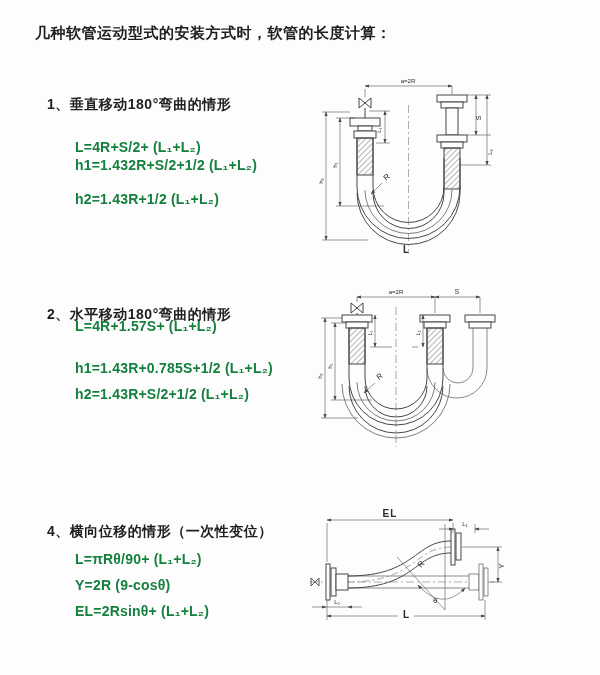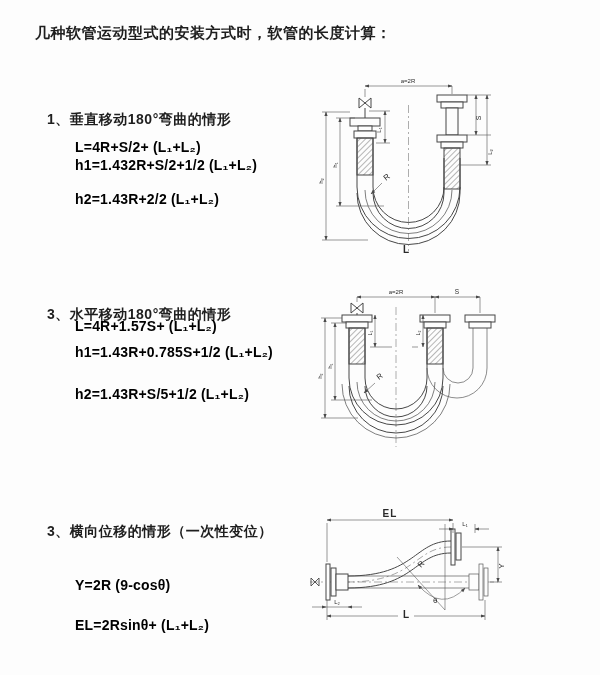--- a/index.html
+++ b/index.html
@@ -5,45 +5,46 @@
   html,body{margin:0;padding:0;background:#e8e8e8;}
   .page{
     position:relative;width:600px;height:675px;margin:0 auto;
     background:#fdfdfd;overflow:hidden;
     font-family:"Liberation Sans","DejaVu Sans",sans-serif;
     color:#1e1e1e;
   }
   .abs{position:absolute;white-space:nowrap;}
   .doc-title{left:35px;top:24px;font-size:15px;font-weight:700;letter-spacing:.5px;}
   .sec-head{font-size:14px;font-weight:700;letter-spacing:.5px;}
-  .formula{font-size:14px;font-weight:600;letter-spacing:.2px;color:#000000;}
+  .formula{font-size:14px;font-weight:600;letter-spacing:.2px;color:#15803d;}
   svg{position:absolute;overflow:visible;}
   svg text{fill:#2a2a2a;font-family:"Liberation Sans","DejaVu Sans",sans-serif;}
   .dimtxt{font-size:6px;}
 </style>
 </head>
 <body>
 
 <div class="page">
 
   <div class="abs doc-title">几种软管运动型式的安装方式时，软管的长度计算：</div>
 
-  <div class="abs sec-head" style="left:47px;top:111px">1、垂直移动180°弯曲的情形</div>
+  <div class="abs sec-head" style="left:47px;top:96px">1、垂直移动180°弯曲的情形</div>
   <div class="abs formula" style="left:75px;top:139px">L=4R+S/2+ (L₁+L₂)</div>
   <div class="abs formula" style="left:75px;top:157px">h1=1.432R+S/2+1/2 (L₁+L₂)</div>
-  <div class="abs formula" style="left:75px;top:191px">h2=1.43R+2/2 (L₁+L₂)</div>
-
-  <div class="abs sec-head" style="left:47px;top:306px">3、水平移动180°弯曲的情形</div>
+  <div class="abs formula" style="left:75px;top:191px">h2=1.43R+1/2 (L₁+L₂)</div>
+
+  <div class="abs sec-head" style="left:47px;top:306px">2、水平移动180°弯曲的情形</div>
   <div class="abs formula" style="left:75px;top:318px">L=4R+1.57S+ (L₁+L₂)</div>
-  <div class="abs formula" style="left:75px;top:344px">h1=1.43R+0.785S+1/2 (L₁+L₂)</div>
-  <div class="abs formula" style="left:75px;top:386px">h2=1.43R+S/5+1/2 (L₁+L₂)</div>
-
-  <div class="abs sec-head" style="left:47px;top:523px">3、横向位移的情形（一次性变位）</div>
+  <div class="abs formula" style="left:75px;top:360px">h1=1.43R+0.785S+1/2 (L₁+L₂)</div>
+  <div class="abs formula" style="left:75px;top:386px">h2=1.43R+S/2+1/2 (L₁+L₂)</div>
+
+  <div class="abs sec-head" style="left:47px;top:523px">4、横向位移的情形（一次性变位）</div>
+  <div class="abs formula" style="left:75px;top:551px">L=πRθ/90+ (L₁+L₂)</div>
   <div class="abs formula" style="left:75px;top:577px">Y=2R (9-cosθ)</div>
-  <div class="abs formula" style="left:75px;top:617px">EL=2Rsinθ+ (L₁+L₂)</div>
+  <div class="abs formula" style="left:75px;top:603px">EL=2Rsinθ+ (L₁+L₂)</div>
 
   <svg style="left:310px;top:75px" width="195" height="185" viewBox="0 0 195 185">
     <defs>
       <marker id="a1" viewBox="0 0 10 10" refX="9" refY="5" markerWidth="8" markerHeight="8" orient="auto-start-reverse">
         <path d="M0,1.4 L10,5 L0,8.6 Z" fill="#4a4a4a"></path>
       </marker>
       <pattern id="hp1" width="4" height="4" patternUnits="userSpaceOnUse" patternTransform="rotate(45)">
         <line x1="0" y1="0" x2="0" y2="4" stroke="#7a7a7a" stroke-width="1.1"></line>
       </pattern>
     </defs>

